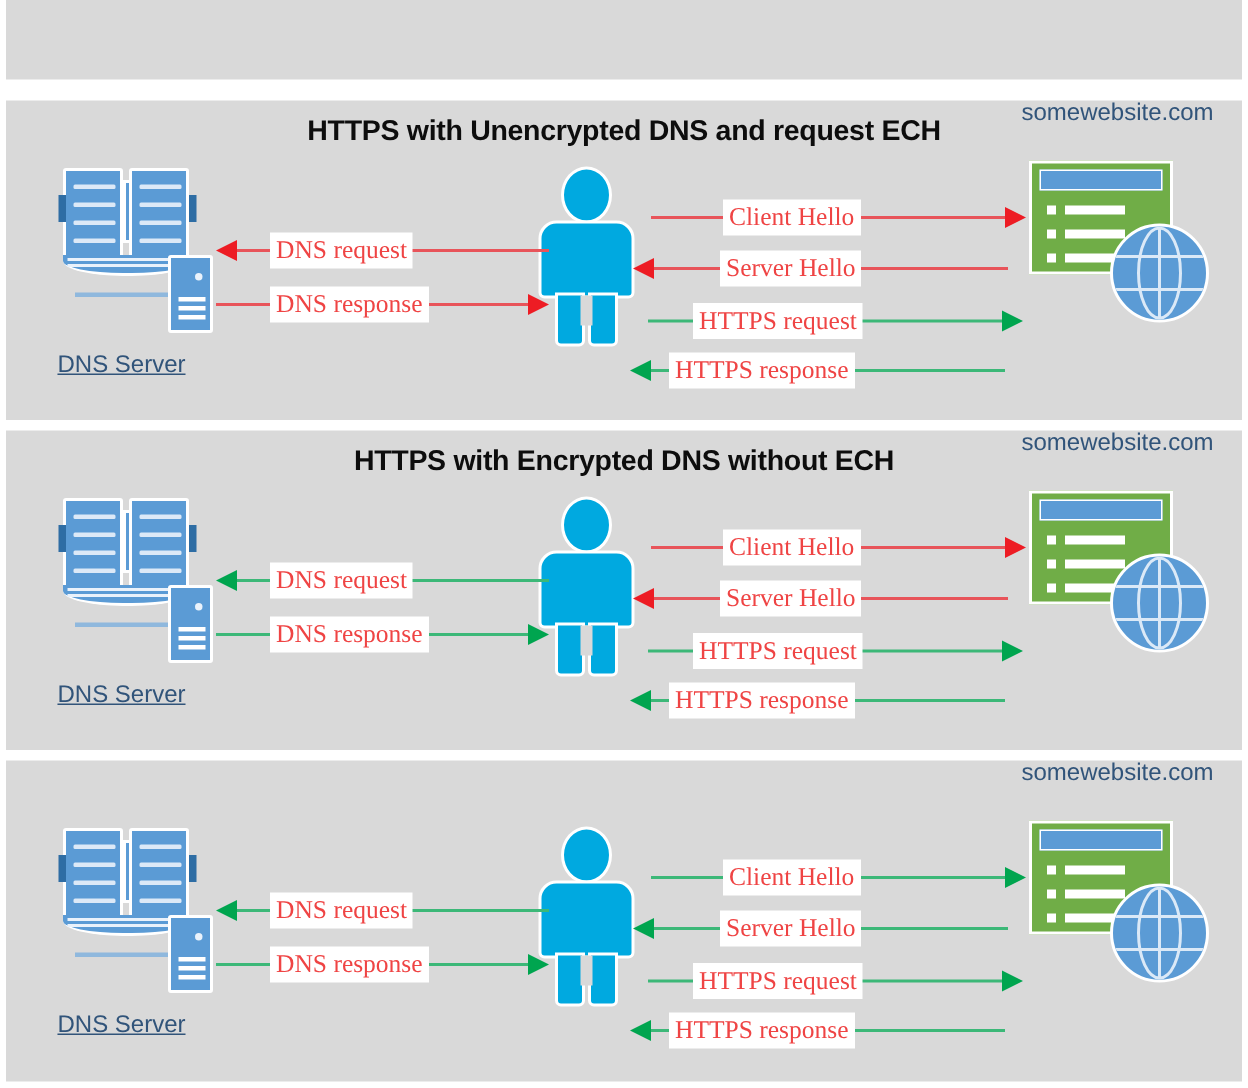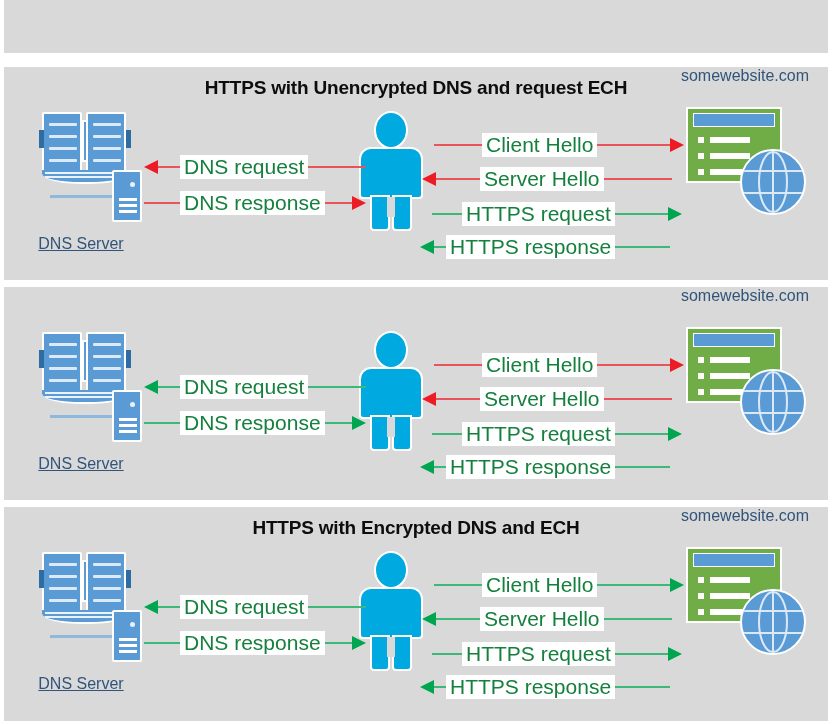--- a/index.html
+++ b/index.html
@@ -146,23 +146,23 @@
   .arrow-head{
     position:absolute;top:5px;width:0;height:0;
     border-top:7px solid transparent;
     border-bottom:7px solid transparent;
   }
   .arrow-head.right{border-left-width:14px;border-left-style:solid;}
   .arrow-head.left{border-right-width:14px;border-right-style:solid;}
   .arrow-label{
     position:absolute;top:0;
     background:#ffffff;
-    color:#15803d;
-    font-size:21px;line-height:24px;
-    padding:0 4px;white-space:nowrap;
+    color:#ef4444;
+    font-size:17px;line-height:24px;
+    padding:0 4px;white-space:nowrap;font-family:Liberation Serif, serif;
   }
 </style>
 </head>
 <body>
 
 <div class="panel" id="legend-panel">
 </div>
 
 <div class="panel" id="panel-0">
   <div class="panel-title">HTTPS with Unencrypted DNS and request ECH</div>
@@ -252,20 +252,21 @@
       <span class="arrow-label" style="left: 30px;">HTTPS request</span>
     </div>
     <div class="arrow-row" style="left: 416px; top: 168px; width: 250px;">
       <div class="arrow-line" style="background: rgb(60, 184, 120); left: 14px; width: 236px;"></div>
       <div class="arrow-head left" style="left: 0px; border-right-color: rgb(0, 165, 79);"></div>
       <span class="arrow-label" style="left: 26px;">HTTPS response</span>
     </div>
   </div>
 
 <div class="panel" id="panel-1">
+  <div class="panel-title">HTTPS with Encrypted DNS without ECH</div>
   <div class="node-label" id="dns-label-1">DNS Server</div>
   <div id="site-label-1">somewebsite.com</div>
 <div class="dns-node">
       <div class="book">
         <div class="book-half left">
           <div class="book-line" style="top: 9px;"></div>
           <div class="book-line" style="top: 21px;"></div>
           <div class="book-line" style="top: 33px;"></div>
           <div class="book-line" style="top: 45px;"></div>
         </div>
@@ -345,21 +346,20 @@
       <span class="arrow-label" style="left: 30px;">HTTPS request</span>
     </div>
     <div class="arrow-row" style="left: 416px; top: 168px; width: 250px;">
       <div class="arrow-line" style="background: rgb(60, 184, 120); left: 14px; width: 236px;"></div>
       <div class="arrow-head left" style="left: 0px; border-right-color: rgb(0, 165, 79);"></div>
       <span class="arrow-label" style="left: 26px;">HTTPS response</span>
     </div>
   </div>
 
 <div class="panel" id="panel-2">
-  <div class="panel-title">HTTPS with Encrypted DNS and ECH</div>
   <div class="node-label" id="dns-label-2">DNS Server</div>
   <div id="site-label-2">somewebsite.com</div>
 <div class="dns-node">
       <div class="book">
         <div class="book-half left">
           <div class="book-line" style="top: 9px;"></div>
           <div class="book-line" style="top: 21px;"></div>
           <div class="book-line" style="top: 33px;"></div>
           <div class="book-line" style="top: 45px;"></div>
         </div>

